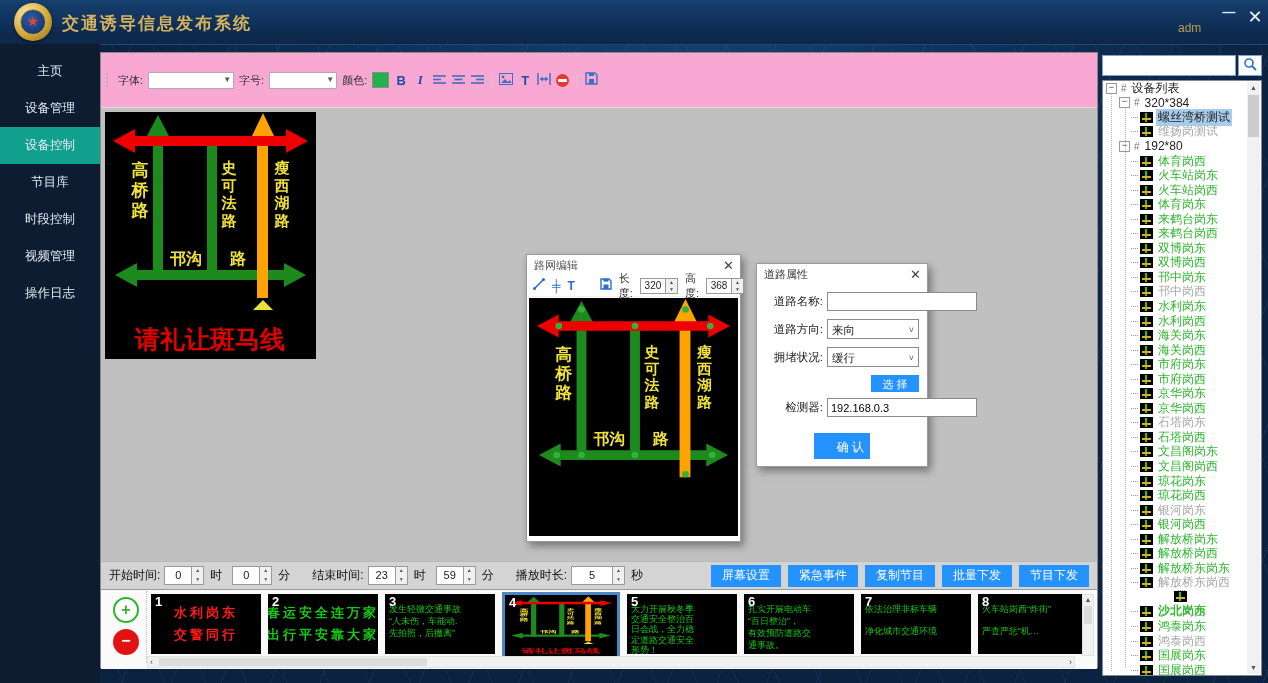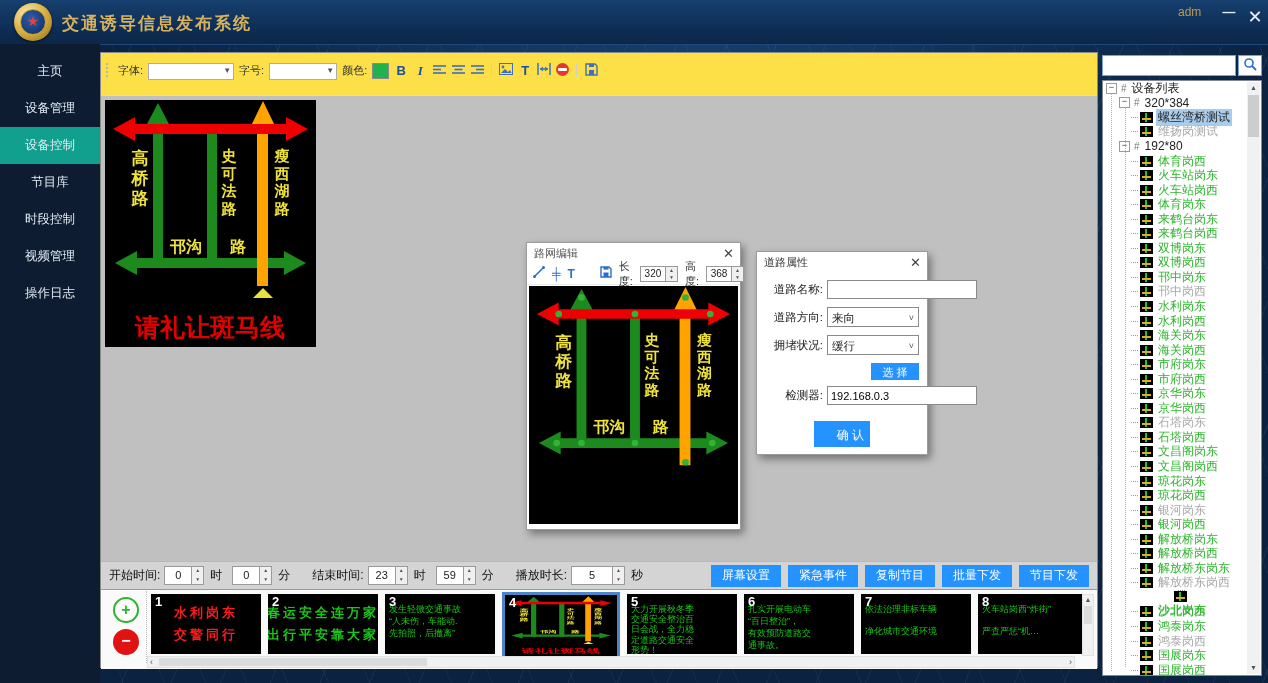--- a/index.html
+++ b/index.html
@@ -13,31 +13,31 @@
   
   .titlebar{position:absolute;left:0;top:0;width:100%;height:44px;
     background:linear-gradient(180deg,#16406f,#0d2c53 70%,#0c2748);
     border-bottom:1px solid #1d4a7d;}
   .badge{position:absolute;left:14px;top:3px;width:38px;height:38px;border-radius:50%;
     background:radial-gradient(circle at 35% 30%,#ffe9a8,#d4a937 55%,#8a6a1c);box-shadow:0 1px 3px rgba(0,0,0,.6);}
   .badge .core{position:absolute;left:6px;top:6px;width:26px;height:26px;border-radius:50%;
     background:radial-gradient(circle at 40% 35%,#2a5da8,#173a74 70%);border:1px solid #caa23c;box-sizing:border-box;}
   .badge .star{position:absolute;left:0;top:8px;width:38px;text-align:center;color:#e8413c;font-size:14px;line-height:20px;}
   .app-title{position:absolute;left:62px;top:12px;font-size:17px;font-weight:bold;color:#d8b35e;letter-spacing:2px;}
-  .hdr-user{position:absolute;left:1178px;top:5px;font-size:12px;color:#bb9a55;}
+  .hdr-user{position:absolute;left:1178px;top:21px;font-size:12px;color:#bb9a55;}
   .win-btn{position:absolute;top:6px;color:#e8eef5;font-size:16px;width:22px;text-align:center;cursor:pointer;}
   .win-min{left:1218px;top:2px;font-size:18px;}
   .win-close{left:1244px;font-size:18px;}
   
   .sidebar{position:absolute;left:0;top:44px;width:100px;height:639px;background:#0d1c31;padding-top:9px;box-sizing:border-box;}
   .side-item{height:37px;line-height:37px;text-align:center;color:#e3ebf4;font-size:12.5px;cursor:pointer;}
   .side-item.active{background:#11a08e;}
   
   .main{position:absolute;left:100px;top:52px;width:998px;height:616px;background:#c0c0c0;border:1px solid #8a8a8a;box-sizing:border-box;}
-  .toolbar{height:22px;background:#fde047;border-bottom:1px solid #dcdcdc;display:flex;padding:10px 5px;gap:5px;font-size:11px;color:#333;}
+  .toolbar{height:22px;background:#f9a8d4;border-bottom:1px solid #dcdcdc;display:flex;align-items:center;padding:16px 5px;gap:5px;font-size:11px;color:#333;}
   .grip{width:3px;height:14px;border-left:2px dotted #b5b5b5;margin-right:2px;}
   .tb-label{color:#333;}
   .tb-select{width:84px;height:15px;background:#fff;border:1px solid #abadb3;position:relative;}
   .tb-select.small{width:66px;}
   .tb-select .car{position:absolute;right:2px;top:2px;font-size:8px;color:#555;}
   .swatch{width:15px;height:14px;border:1px solid #8a8a8a;}
   .tb-btn{min-width:14px;text-align:center;color:#1d4fa0;font-weight:bold;font-size:13px;cursor:pointer;}
   .tb-btn.it{font-style:italic;font-family:"Liberation Serif",serif;}
   .tb-sep{width:1px;height:14px;background:#cfcfcf;margin:0 2px;}
   .stop-ico{width:13px;height:13px;border-radius:50%;background:#e23b2e;position:relative;}

